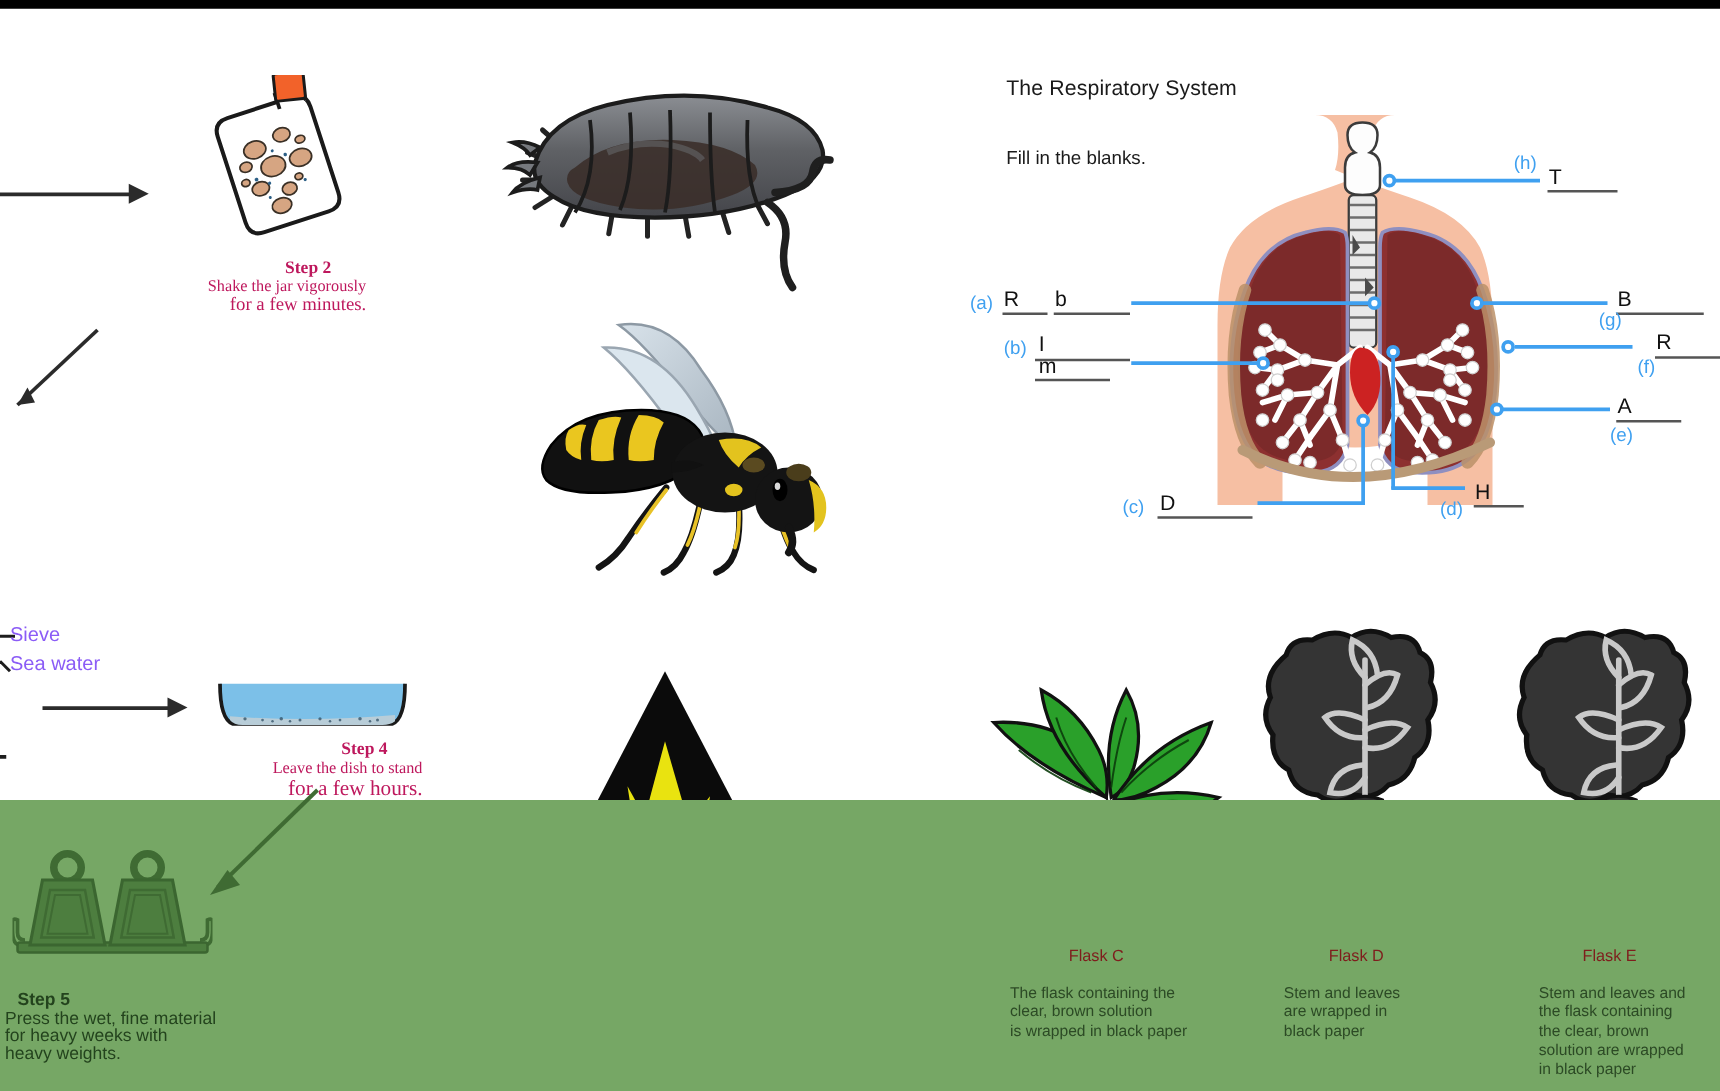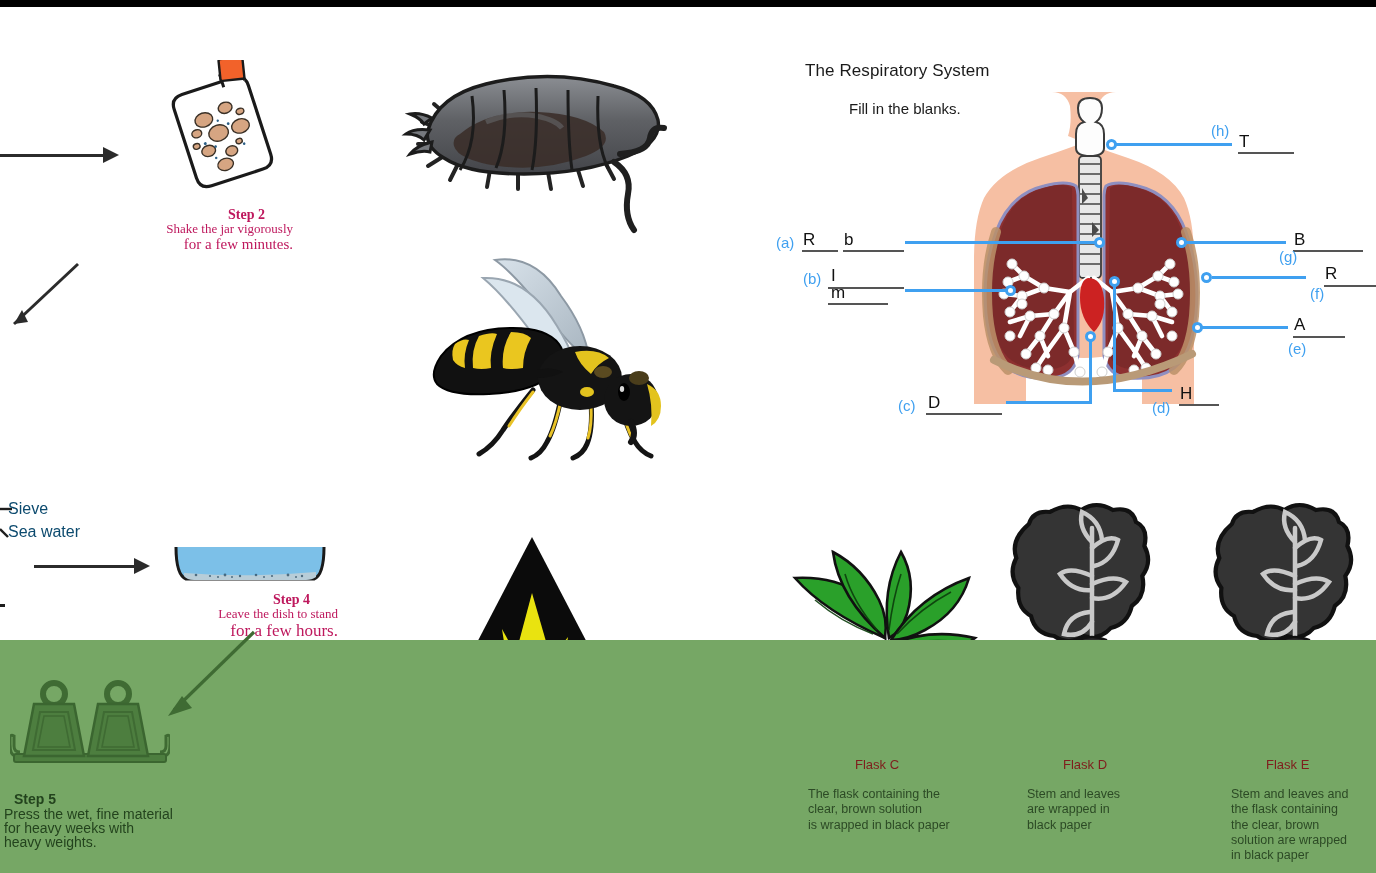--- a/index.html
+++ b/index.html
@@ -39,21 +39,21 @@
 
   
   .fcap{position:absolute;color:#2c4a25;font-size:12.5px;line-height:1.22;}
   .fname{position:absolute;color:#7f1d1d;font-size:13px;}
   .solnote{position:absolute;color:#2c4a25;font-size:12px;line-height:1.2;}
   .soln-line{position:absolute;height:1.5px;background:#2c4a25;}
 
   .step5txt{position:absolute;color:#23431d;font-size:14px;line-height:1.2;}
   .step5bold{font-weight:bold;}
 
-  .sievetxt{position:absolute;color:#0c4a6e;font-size:16px;}
+  .sievetxt{position:absolute;color:#8b5cf6;font-size:16px;}
 </style>
 </head>
 <body>
 
 <div id="stage">
 
   <div class="topbar"></div>
 
   <div class="arrowline" style="left:0;top:154px;width:104px;"></div>
   <div class="arrowhead" style="left:103px;top:147px;"></div>
@@ -183,21 +183,21 @@
 
     <ellipse cx="206" cy="148" rx="27" ry="26" fill="#141414"></ellipse>
     <path d="M222 132 q14 6 14 22 q0 14 -10 20 q2 -22 -4 -42 z" fill="#e3c31e"></path>
     <ellipse cx="199" cy="140" rx="6" ry="9" fill="#000"></ellipse>
     <ellipse cx="197" cy="137" rx="2.2" ry="3" fill="#fff" opacity=".85"></ellipse>
     <path d="M206 170 q6 12 0 20" stroke="#141414" stroke-width="6" fill="none" stroke-linecap="round"></path>
     <ellipse cx="214" cy="126" rx="10" ry="7" fill="#4a3d1b"></ellipse>
   </svg>
 
   <div class="resp-title" style="left:805px;top:61px;">The Respiratory System</div>
-  <div class="resp-sub" style="left:805px;top:100px;margin-left:44px;">Fill in the blanks.</div>
+  <div class="resp-sub" style="left:805px;top:118px;">Fill in the blanks.</div>
 
   <svg class="abs" style="left:960px;top:92px;" width="300" height="312" viewBox="0 0 300 312">
 
     <path d="M118 0 q14 0 18 14 q2 18 -2 30 q24 10 60 22 q42 14 56 40 q10 22 10 62 l0 144 l-52 0 l0 -62 q-24 16 -58 16 q-34 0 -58 -16 l0 62 l-52 0 l0 -144 q0 -40 10 -62 q14 -26 56 -40 q36 -12 60 -22 q-4 -12 -2 -30 q4 -14 18 -14 z" fill="#f6bfa3" transform="translate(-26,0)"></path>
 
     <path d="M130 6 q-12 0 -12 10 q0 10 6 14 q-8 2 -8 12 l0 14 q0 8 14 8 q14 0 14 -8 l0 -14 q0 -10 -8 -12 q6 -4 6 -14 q0 -10 -12 -10 z" fill="#fdfdfd" stroke="#3b3b3b" stroke-width="2"></path>
 
     <g stroke="#3b3b3b" stroke-width="1.8" fill="#e9e9e9">
       <rect x="119" y="64" width="22" height="122" rx="4"></rect>
     </g>

